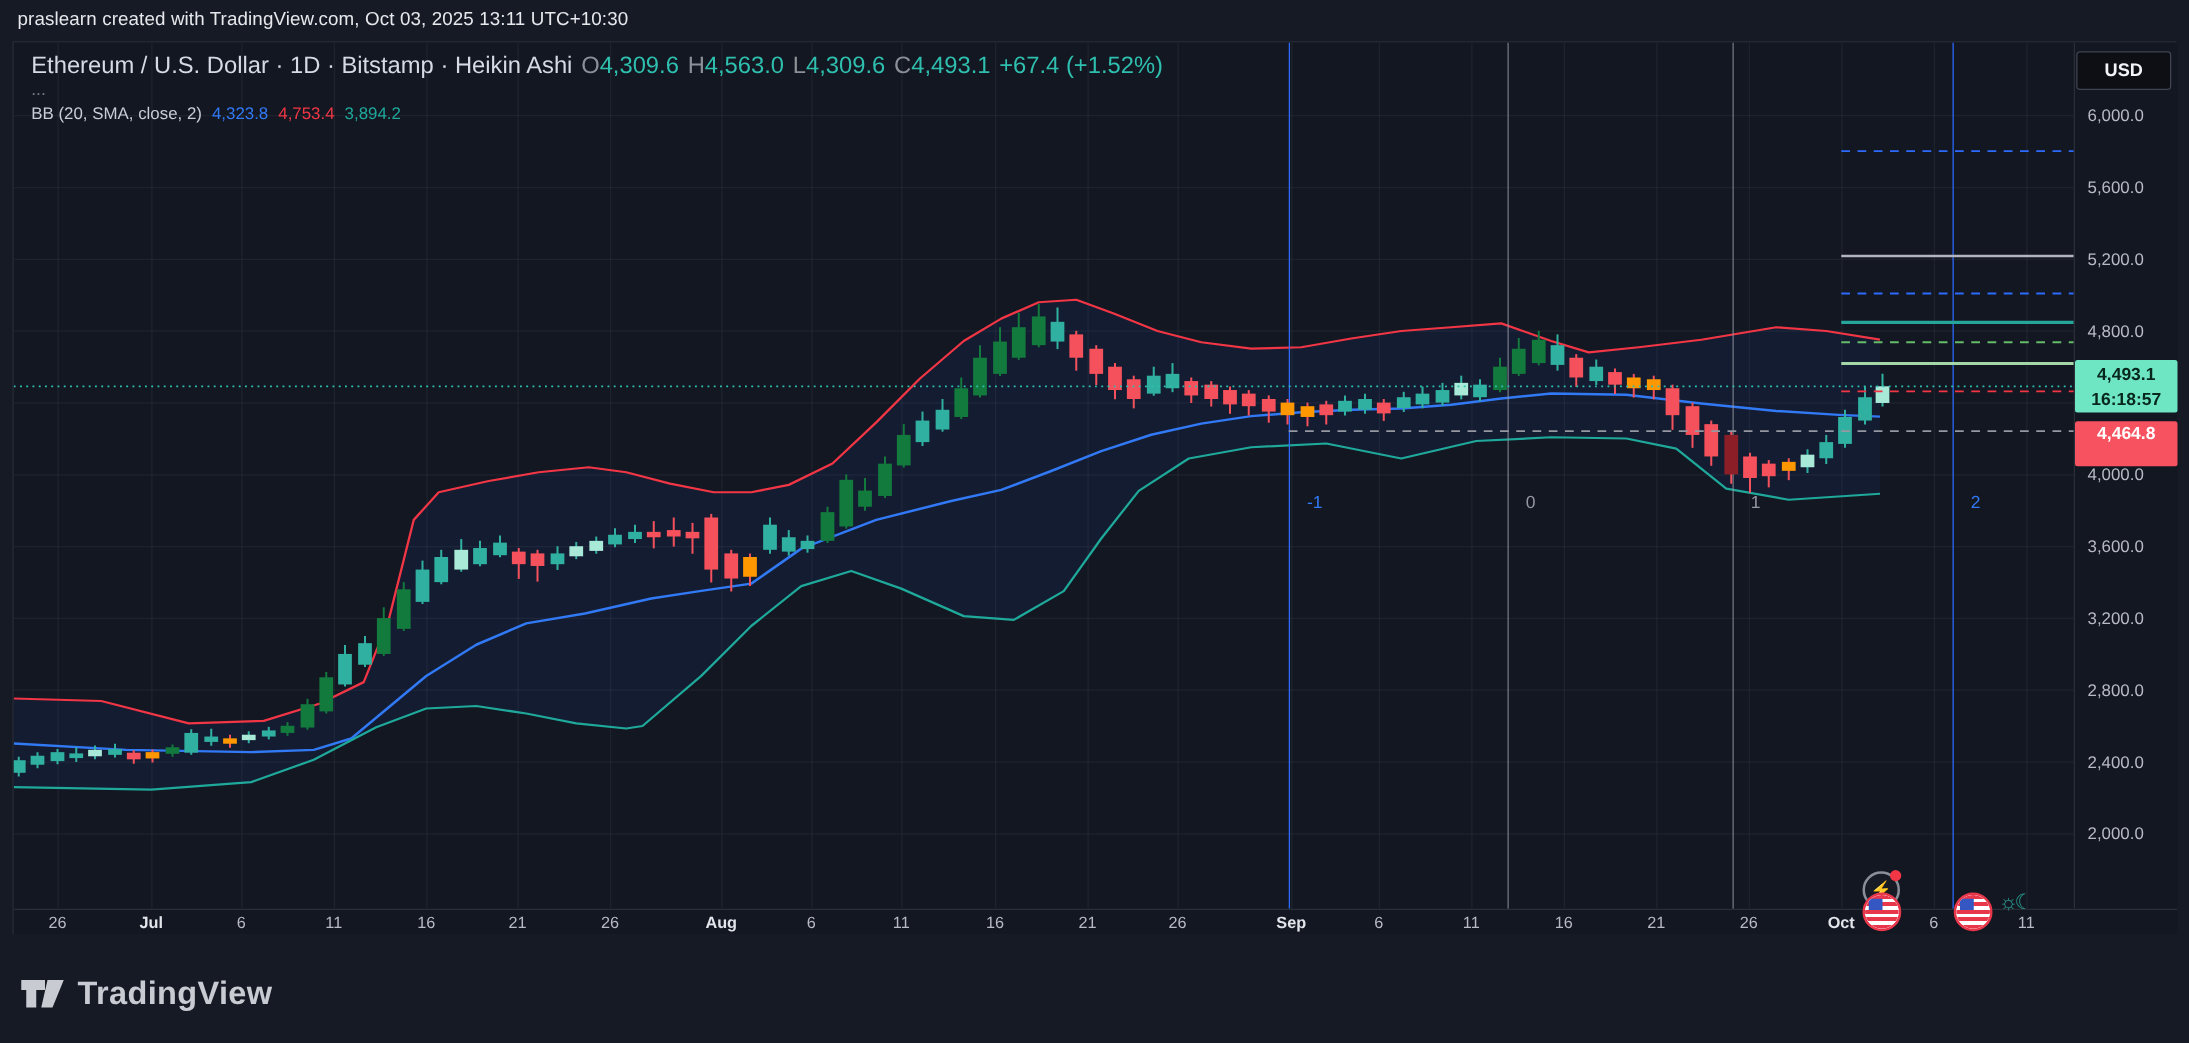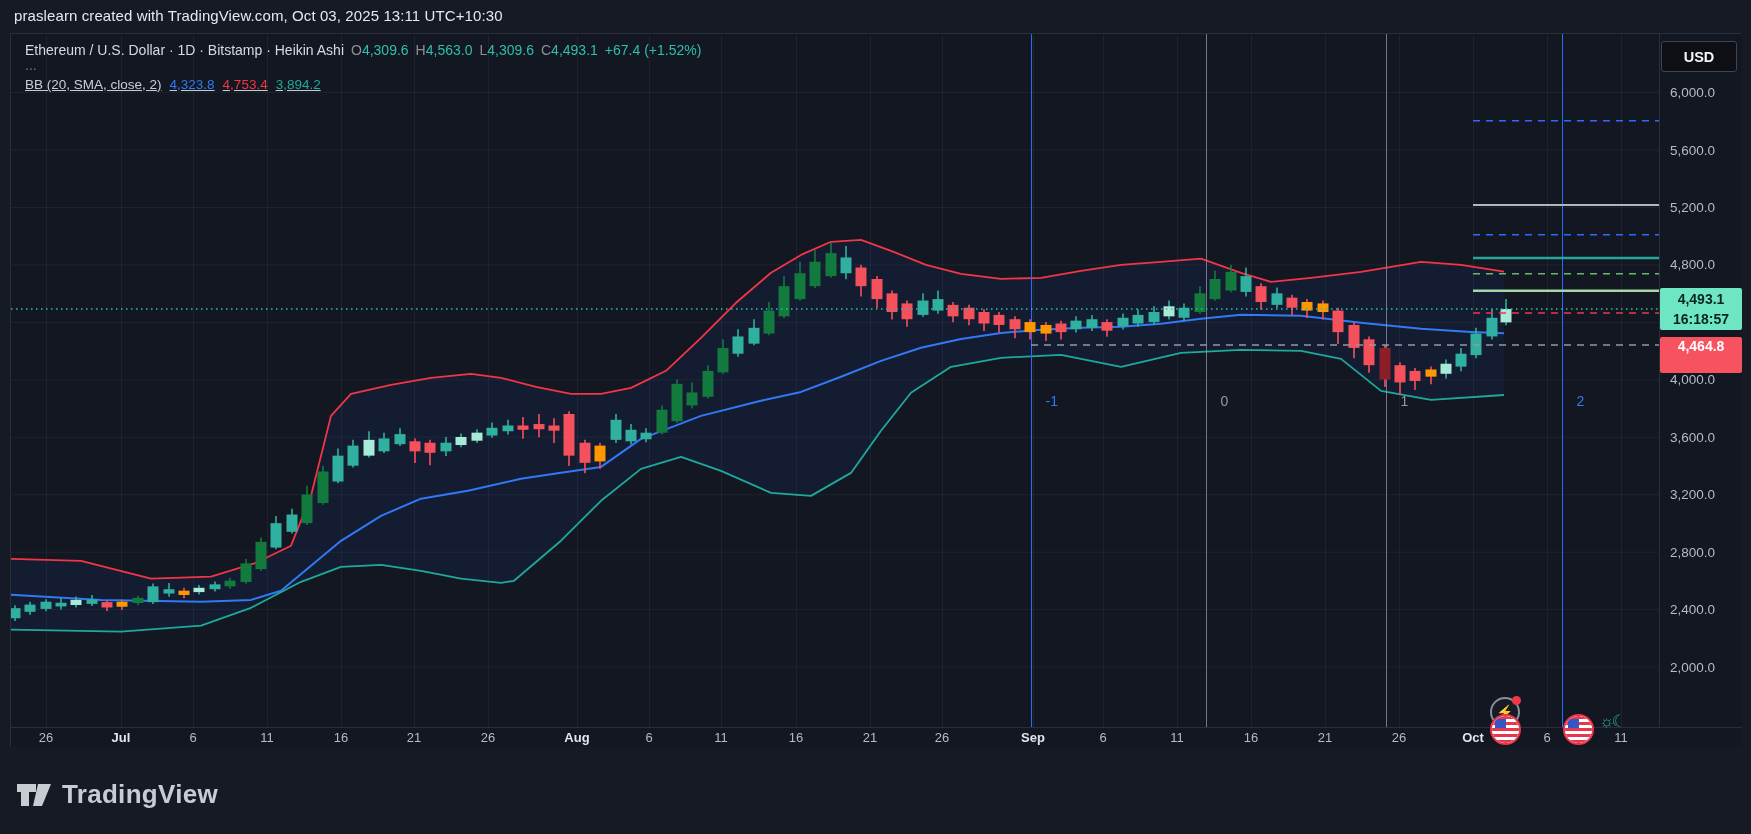--- a/index.html
+++ b/index.html
@@ -3,26 +3,26 @@
 <meta charset="utf-8">
 <style>
   html,body{margin:0;padding:0;background:#161a25;width:1751px;height:834px;overflow:hidden;
     font-family:"Liberation Sans",sans-serif;}
   .topbar{position:absolute;left:0;top:0;width:1751px;height:33px;background:#161a25;}
   .topbar span{position:absolute;left:14px;top:7px;font-size:15px;color:#e6e8ec;letter-spacing:.1px;}
   .shell{position:absolute;left:10px;top:33px;width:1731px;height:714px;background:#131722;
     border:1px solid #2a2e39;box-sizing:border-box;}
   #chart{position:absolute;left:0;top:0;}
   .legend{position:absolute;left:14px;top:8px;z-index:5;}
-  .l-row1{font-size:14px;color:#d6dae2;}
+  .l-row1{font-size:19px;color:#d6dae2;}
   .l-row1 .ohlc-l{color:#8b9097;margin-left:7px;}
   .l-row1 .ohlc-v{color:#2fbfae;}
   .l-row1 .chg{color:#2fbfae;margin-left:7px;}
   .l-row2{font-size:14px;color:#787b86;margin-top:1px;line-height:12px;}
-  .l-row3{font-size:13.5px;color:#c9cdd6;margin-top:6px;text-decoration:underline;}
+  .l-row3{font-size:13.5px;color:#c9cdd6;margin-top:6px;}
   .l-row3 .bbv{margin-left:8px;}
   .usd-btn{position:absolute;left:1650px;top:7px;width:74px;height:29px;background:#0d0f15;
     border:1px solid #3f4450;border-radius:3px;color:#f2f4f7;font-size:14.5px;font-weight:bold;
     display:flex;align-items:center;justify-content:center;z-index:6;}
   .badge{position:absolute;left:1649px;width:82px;z-index:6;border-radius:2px;
     font-size:14px;text-align:center;}
   .badge-price{top:254px;height:42px;background:#6ee6c4;color:#07261c;font-weight:bold;
     display:flex;flex-direction:column;justify-content:center;line-height:20px;}
   .badge-alert{top:303px;height:36px;background:#f7525f;color:#fff;font-weight:bold;line-height:19px;}
   .footer{position:absolute;left:0;top:747px;width:1751px;height:87px;background:#161a25;}

